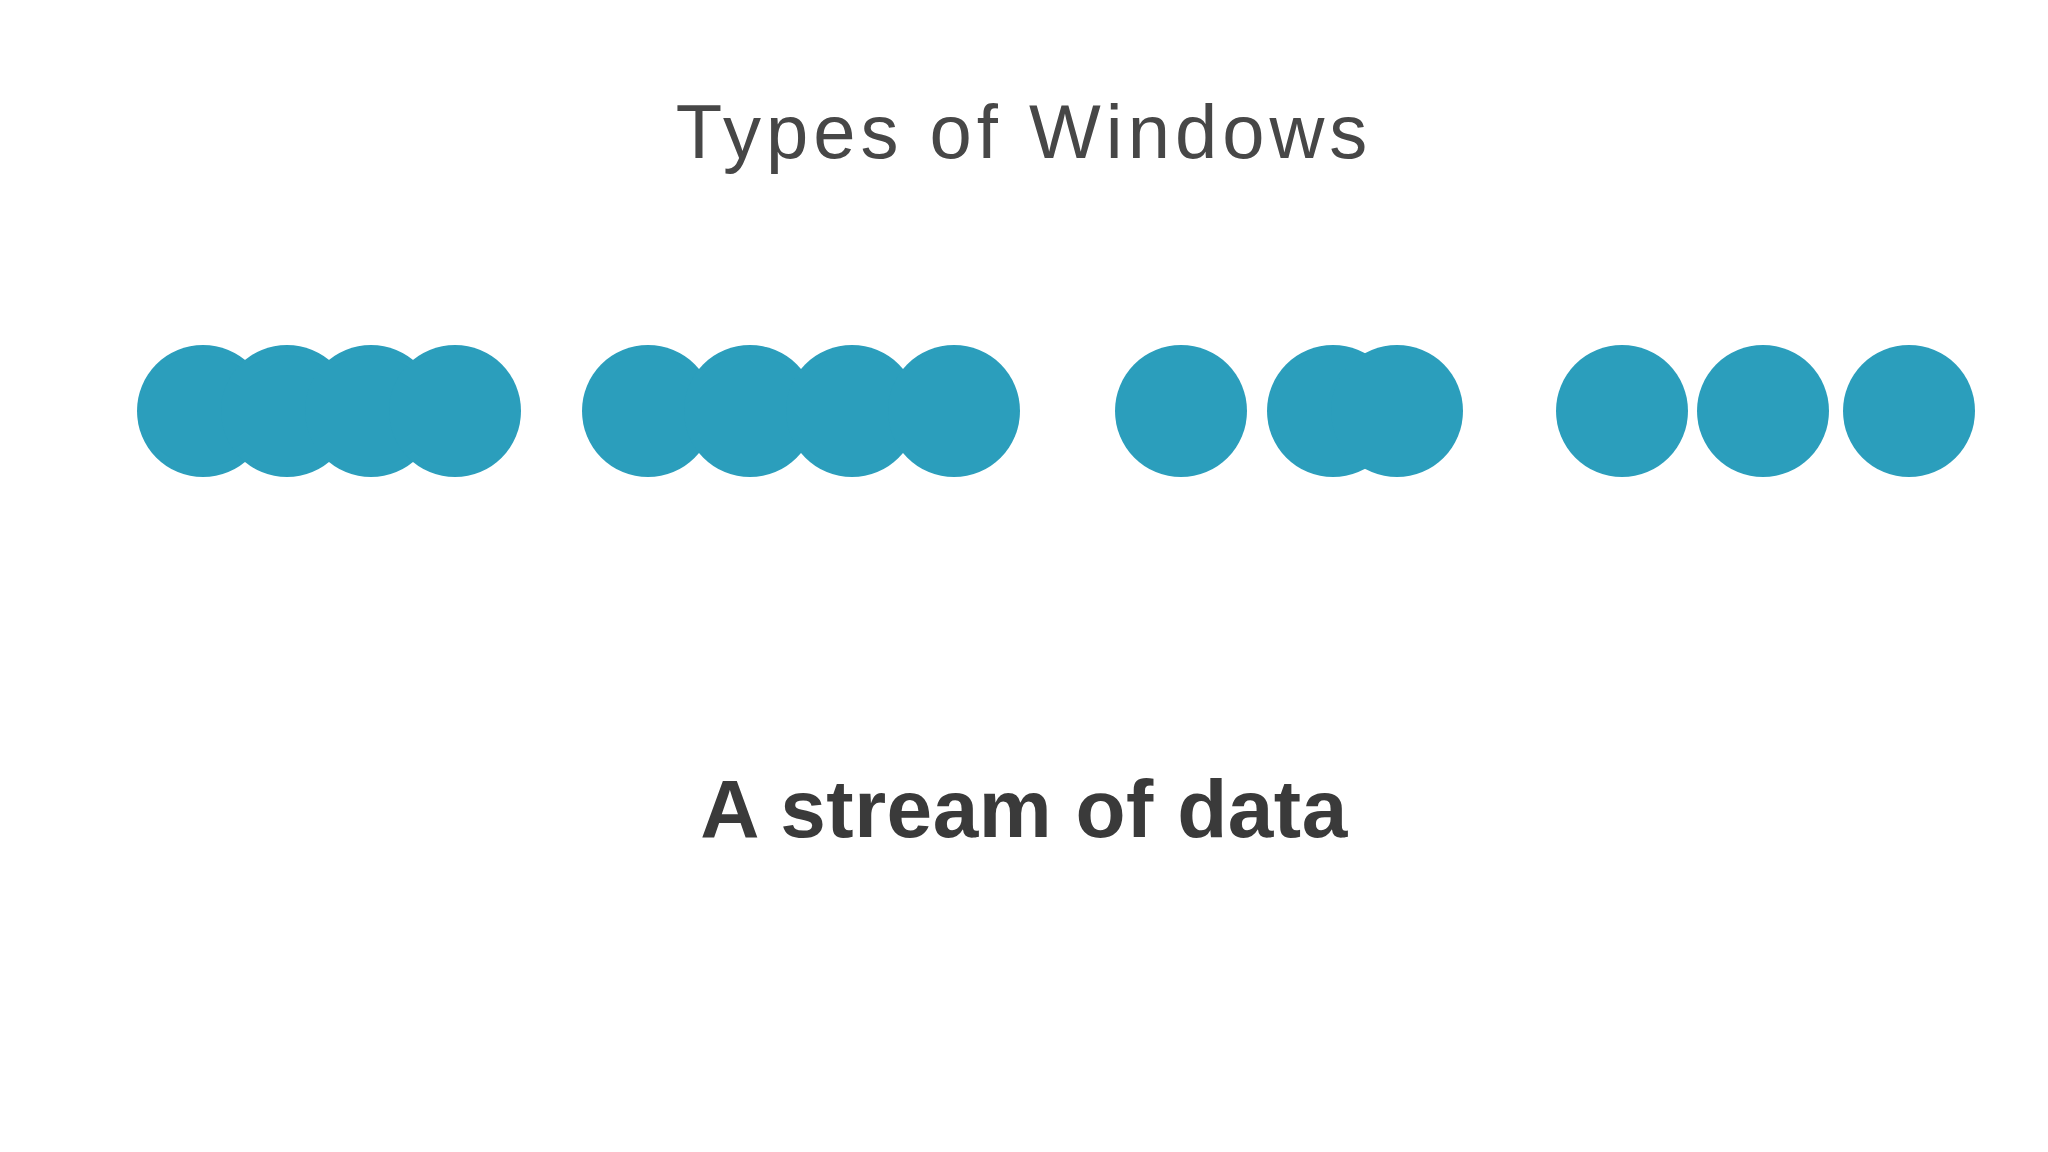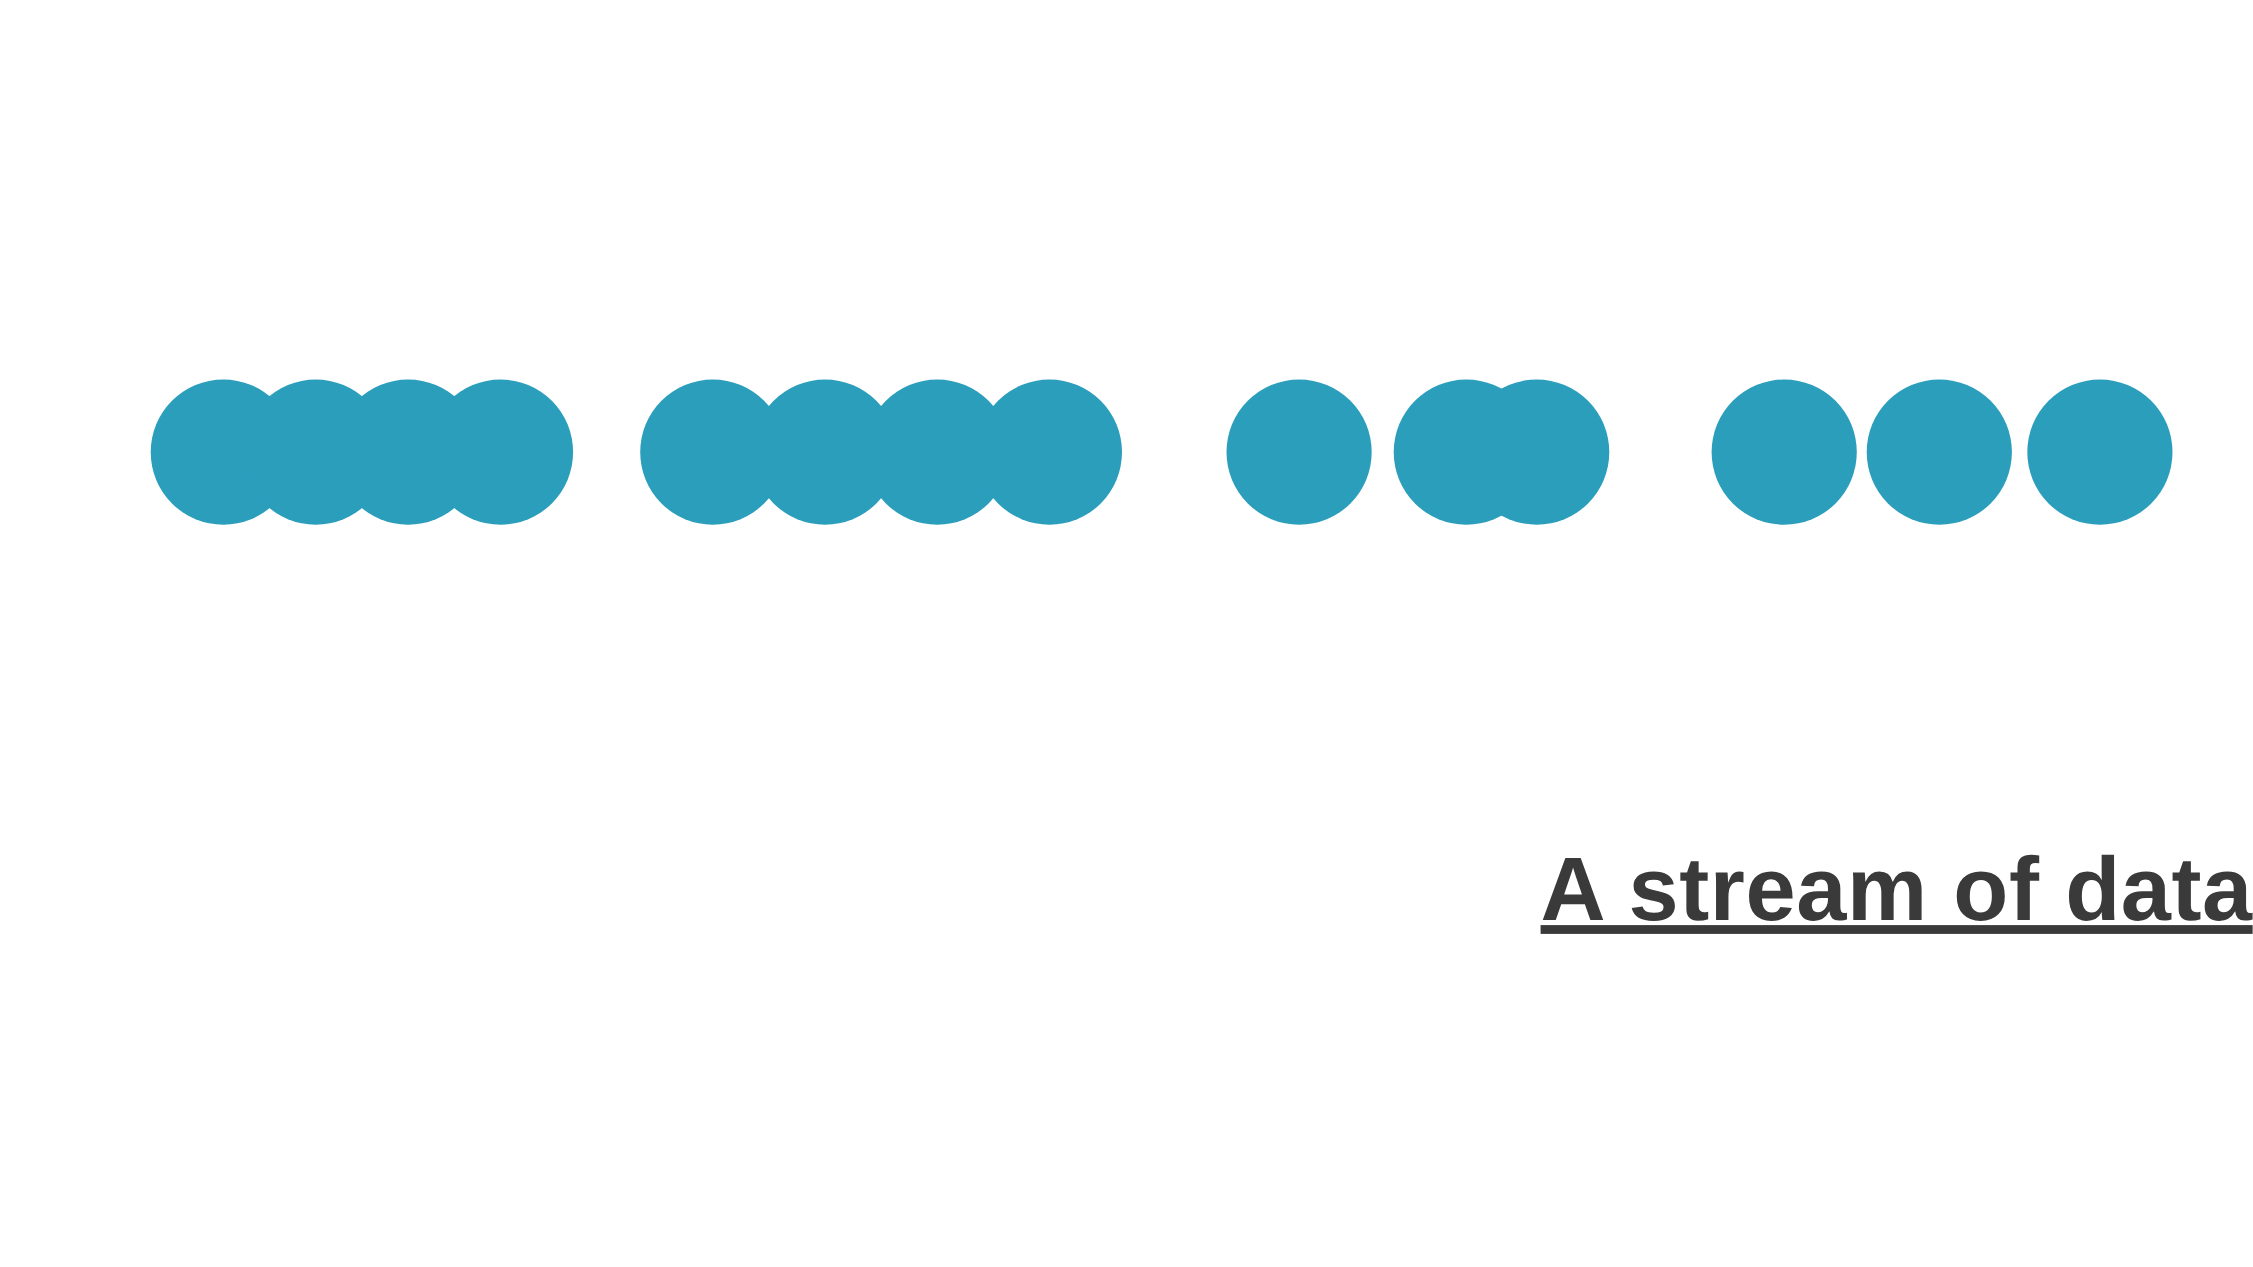--- a/index.html
+++ b/index.html
@@ -39,33 +39,33 @@
   .event-circle {
     position: absolute;
     border-radius: 50%;
   }
   .caption {
     position: absolute;
     top: 768px;
     left: 0;
     width: 100%;
     margin: 0;
-    text-align: right;
+    text-align: center;
     font-size: 82px;
     line-height: 1;
     font-weight: 700;
     letter-spacing: 0.5px;
     color: #3a3a3a;
-    text-decoration: underline;
   }
 </style>
 </head>
 <body>
 
 <div class="slide" style="background: rgb(255, 255, 255);">
+  <h1 class="title" style="color: rgb(71, 71, 71);">Types of Windows</h1>
 
   <div class="stream">
       <div class="event-circle" style="left: 137px; top: 345px; width: 132px; height: 132px; background: rgb(43, 158, 188);"></div>
       <div class="event-circle" style="left: 221px; top: 345px; width: 132px; height: 132px; background: rgb(43, 158, 188);"></div>
       <div class="event-circle" style="left: 305px; top: 345px; width: 132px; height: 132px; background: rgb(43, 158, 188);"></div>
       <div class="event-circle" style="left: 389px; top: 345px; width: 132px; height: 132px; background: rgb(43, 158, 188);"></div>
       <div class="event-circle" style="left: 582px; top: 345px; width: 132px; height: 132px; background: rgb(43, 158, 188);"></div>
       <div class="event-circle" style="left: 684px; top: 345px; width: 132px; height: 132px; background: rgb(43, 158, 188);"></div>
       <div class="event-circle" style="left: 786px; top: 345px; width: 132px; height: 132px; background: rgb(43, 158, 188);"></div>
       <div class="event-circle" style="left: 888px; top: 345px; width: 132px; height: 132px; background: rgb(43, 158, 188);"></div>

